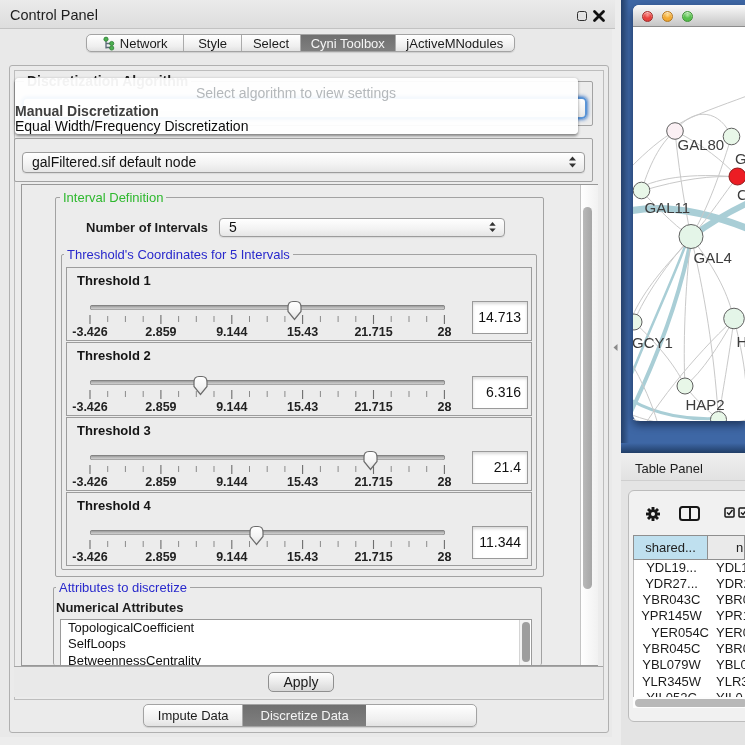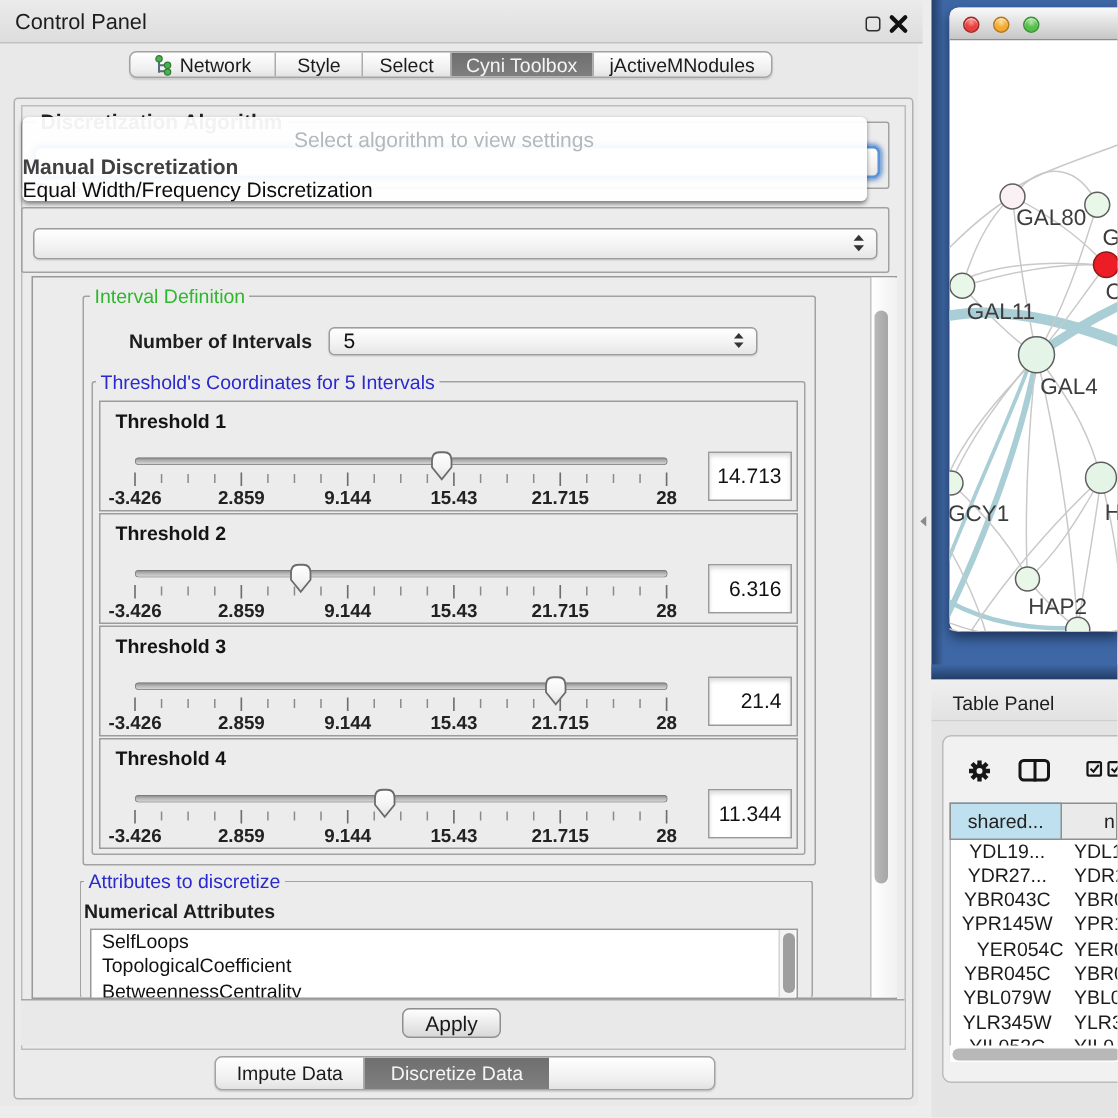--- a/index.html
+++ b/index.html
@@ -43,20 +43,21 @@
 <div class="s" style="width:119px;">jActiveMNodules</div>
 </div>
 <div class="abs" style="left:8.5px;top:65px;width:600px;height:668px;border:1px solid #b0b0b0;border-radius:3px;background:#ebebeb;"></div>
 <div class="abs" style="left:13.5px;top:70px;width:590px;height:630px;border:1px solid #bdbdbd;background:#ececec;"></div>
 <div class="grp" style="left:14px;top:81px;width:579px;height:45px;"></div>
 <div class="grplbl" style="left:24px;top:74px;color:#222;font-size:14px;font-weight:bold;line-height:14px;">Discretization Algorithm</div>
 <div class="cbx" style="left:22px;top:97px;width:565px;height:22px;border-radius:5px;border:2px solid #5a94d6;box-shadow:0 0 3.5px 1px rgba(70,125,200,0.95);"></div>
 <div class="grp" style="left:14px;top:138px;width:579px;height:43.5px;"></div>
 <div class="grplbl" style="left:20px;top:120px;color:#222;">Table Data</div>
 <div class="cbx" style="left:22px;top:151.5px;width:563px;height:21px;">
+    <div class="t">galFiltered.sif default node</div>
     <svg class="step" height="12" viewBox="0 0 9 12">
       <path d="M4.5,0.5 L8,4.5 H1 Z" fill="#333"></path>
       <path d="M4.5,11.5 L1,7.5 H8 Z" fill="#333"></path>
     </svg>
   </div>
 <div class="abs" style="left:20.5px;top:183.5px;width:577.5px;height:482.5px;border:1px solid #989898;background:#ececec;"></div>
 <div class="abs" style="left:580px;top:184.5px;width:17.5px;height:480.5px;background:linear-gradient(to right,#ffffff,#f1f1f1);border-left:1px solid #c4c4c4;"></div>
 <div class="abs" style="left:583px;top:207px;width:9px;height:382px;background:linear-gradient(to right,#b9b9b9,#a6a6a6);border-radius:4.5px;"></div>
 <div class="grp" style="left:54.5px;top:197px;width:489.5px;height:380px;"></div>
 <div class="grplbl" style="left:60px;top:191px;color:#2eb82e;">Interval Definition</div>
@@ -228,22 +229,22 @@
     <div class="tlbl" style="left:134.8px;">9.144</div>
     <div class="tlbl" style="left:205.6px;">15.43</div>
     <div class="tlbl" style="left:276.5px;">21.715</div>
     <div class="tlbl" style="left:347.4px;">28</div>
 <div class="vbox">11.344</div>
 </div>
 <div class="grp" style="left:52.5px;top:587px;width:489.5px;height:78px;border-bottom:none;"></div>
 <div class="grplbl" style="left:56px;top:581px;color:#2929cc;">Attributes to discretize</div>
 <div class="ttl" style="left:56px;top:600px;font-weight:bold;">Numerical Attributes</div>
 <div class="abs" style="left:60px;top:618.5px;width:472px;height:47.5px;background:#fff;border:1px solid #9a9a9a;overflow:hidden;">
+    <div class="litem">TopologicalCoefficient</div>
     <div class="litem">SelfLoops</div>
-    <div class="litem">TopologicalCoefficient</div>
     <div class="litem">BetweennessCentrality</div>
     <div class="abs" style="right:1px;top:0;width:11px;height:46px;background:#f3f3f3;border-left:1px solid #d5d5d5;">
       <div class="abs" style="left:1.5px;top:2px;width:8px;height:40px;background:#9e9e9e;border-radius:4px;"></div>
     </div>
   </div>
 <div class="abs" style="left:14px;top:666px;width:589px;height:31px;background:#e9e9e9;border-top:1px solid #a5a5a5;"></div>
 <div class="abs" style="left:268px;top:671.5px;width:66px;height:20px;border:1px solid #8f8f8f;border-radius:5px;background:linear-gradient(#fefefe,#e8e8e8 60%,#d8d8d8);text-align:center;font-size:14px;line-height:19px;color:#1a1a1a;">Apply</div>
 <div class="seg" style="left:143px;top:704px;width:334px;height:22.5px;">
 <div class="s" style="width:99.4px;">Impute Data</div>
 <div class="s sel" style="width:122.5px;">Discretize Data</div>

